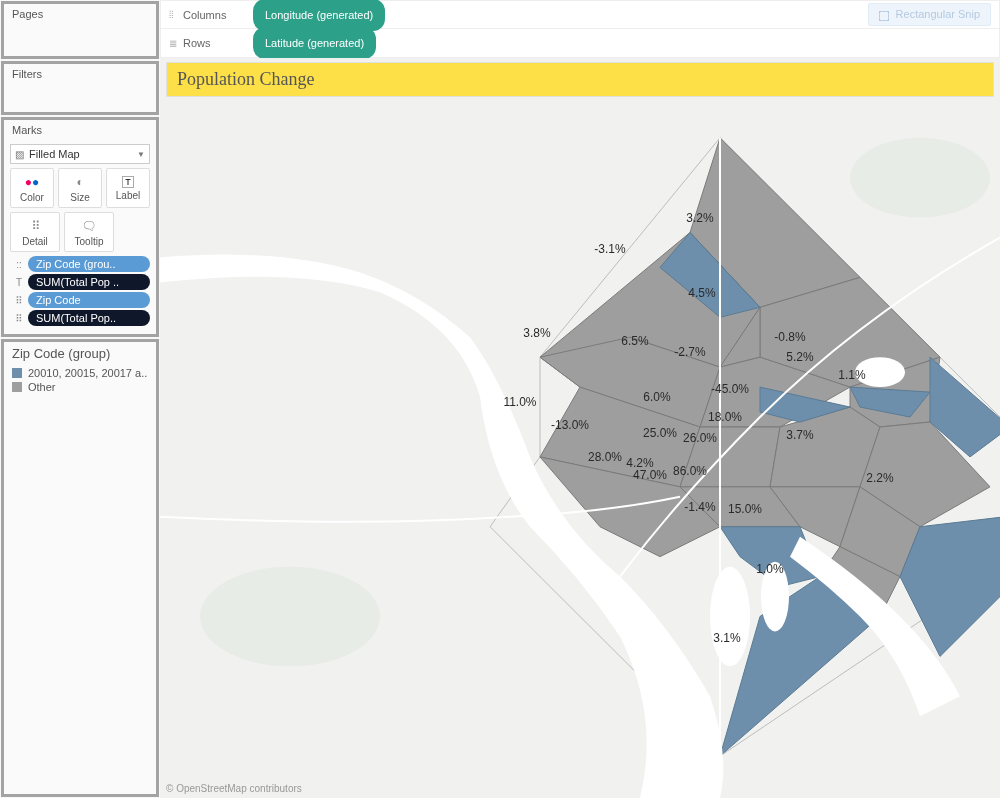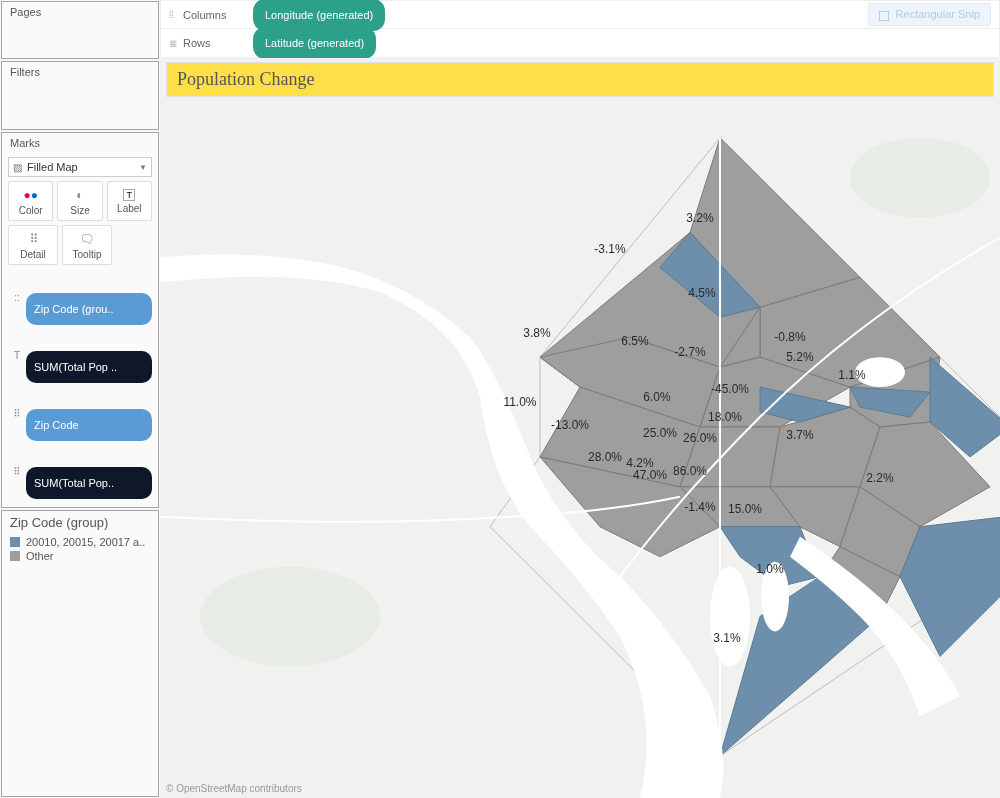--- a/index.html
+++ b/index.html
@@ -1,35 +1,35 @@
 <!DOCTYPE html>
 <html><head>
 <meta charset="utf-8">
 <style>
   * { box-sizing: border-box; margin: 0; padding: 0; }
   body { font-family: -apple-system, "Segoe UI", Arial, sans-serif; font-size: 11px; background: #fff; width: 1000px; height: 798px; overflow: hidden; }
   .app { display: flex; width: 100%; height: 100%; }
   .left-col { width: 160px; display: flex; flex-direction: column; background: #f8f8f8; }
-  .panel { border: 1px solid #a3a3a3; background: #fafafa; margin: 1px; }
+  .panel { border: 3px solid #a3a3a3; background: #fafafa; margin: 1px; }
   .panel-header { font-size: 11px; color: #555; padding: 4px 8px; }
   .pages-panel { height: 58px; }
-  .filters-panel { height: 69px; }
+  .filters-panel { height: 54px; }
   .marks-panel { padding-bottom: 6px; }
   .mark-type { display: flex; align-items: center; margin: 4px 6px; background: #fff; border: 1px solid #ccc; height: 20px; padding: 0 4px; }
   .mark-type .ico { width: 14px; display: inline-block; color: #777; font-size: 10px; }
   .mark-type .txt { flex: 1; font-size: 11px; color: #333; }
   .mark-type .caret { font-size: 8px; color: #777; }
   .mark-btn-row { display: flex; gap: 4px; margin: 4px 6px; }
   .mark-btn { flex: 1; background: #fff; border: 1px solid #ddd; height: 40px; display: flex; flex-direction: column; align-items: center; justify-content: center; border-radius: 2px; cursor: pointer; }
   .mark-btn .mbico { height: 16px; display: flex; align-items: center; justify-content: center; font-size: 12px; }
   .mark-btn .mblbl { font-size: 10px; color: #555; margin-top: 2px; }
   .pill-list { margin: 2px 6px; }
   .pill-row { display: flex; align-items: center; margin: 2px 0; }
   .pill-row .pico { width: 18px; font-size: 10px; color: #888; text-align: center; }
-  .pill { flex: 1; border-radius: 10px; color: #fff; font-size: 11px; padding: 10px 8px; white-space: nowrap; overflow: hidden; text-overflow: ellipsis; margin-top: 24px; }
+  .pill { flex: 1; border-radius: 10px; color: #fff; font-size: 11px; padding: 2px 8px; white-space: nowrap; overflow: hidden; text-overflow: ellipsis; }
   .pill-blue { background: #5b9bd5; }
   .pill-green { background: #0f172a; }
   .legend-panel { flex: 1; padding: 4px 8px; color: #555; }
   .legend-panel .leg-title { font-size: 13px; margin-bottom: 6px; }
   .leg-item { display: flex; align-items: center; font-size: 11px; color: #555; margin: 2px 0; }
   .leg-sw { width: 10px; height: 10px; margin-right: 6px; }
   .right-col { flex: 1; display: flex; flex-direction: column; }
   .shelves { border: 1px solid #eee; }
   .shelf-row { display: flex; align-items: center; height: 28px; border-bottom: 1px solid #eee; padding: 0 8px; }
   .shelf-ico { width: 14px; color: #aaa; font-size: 10px; }

